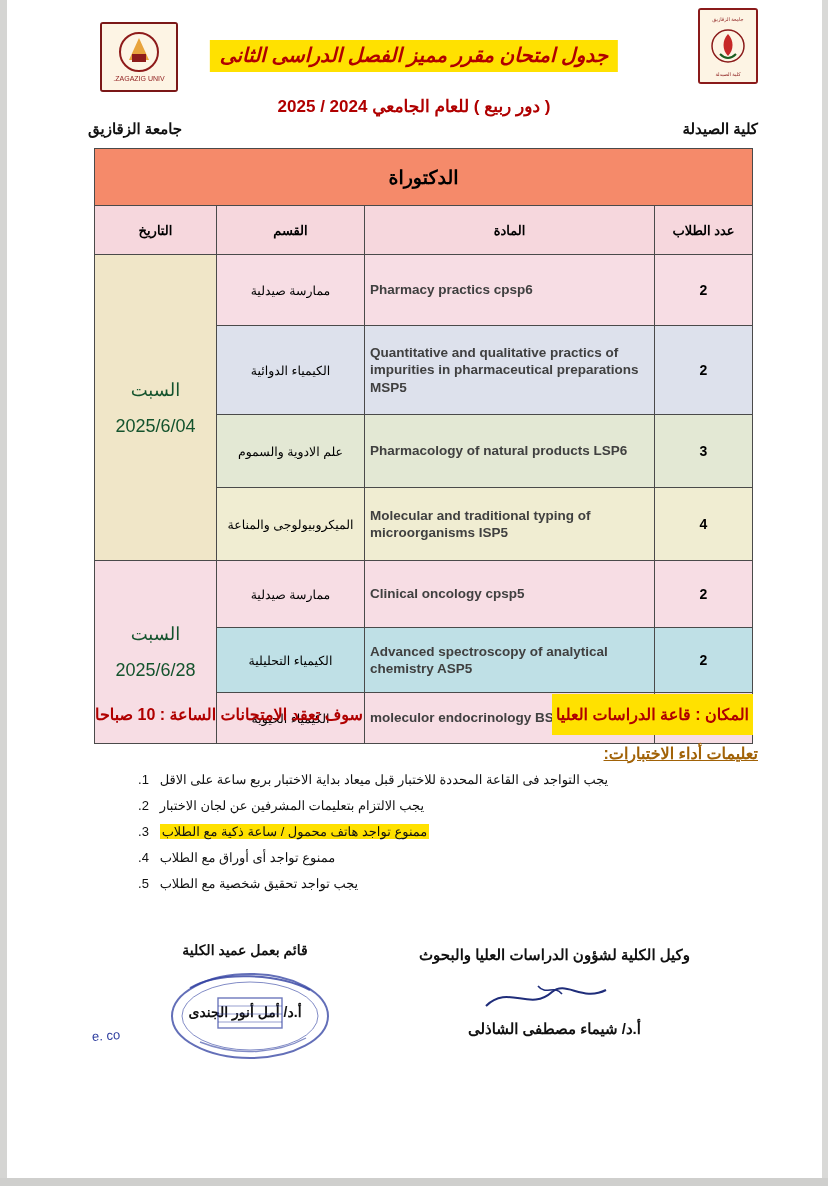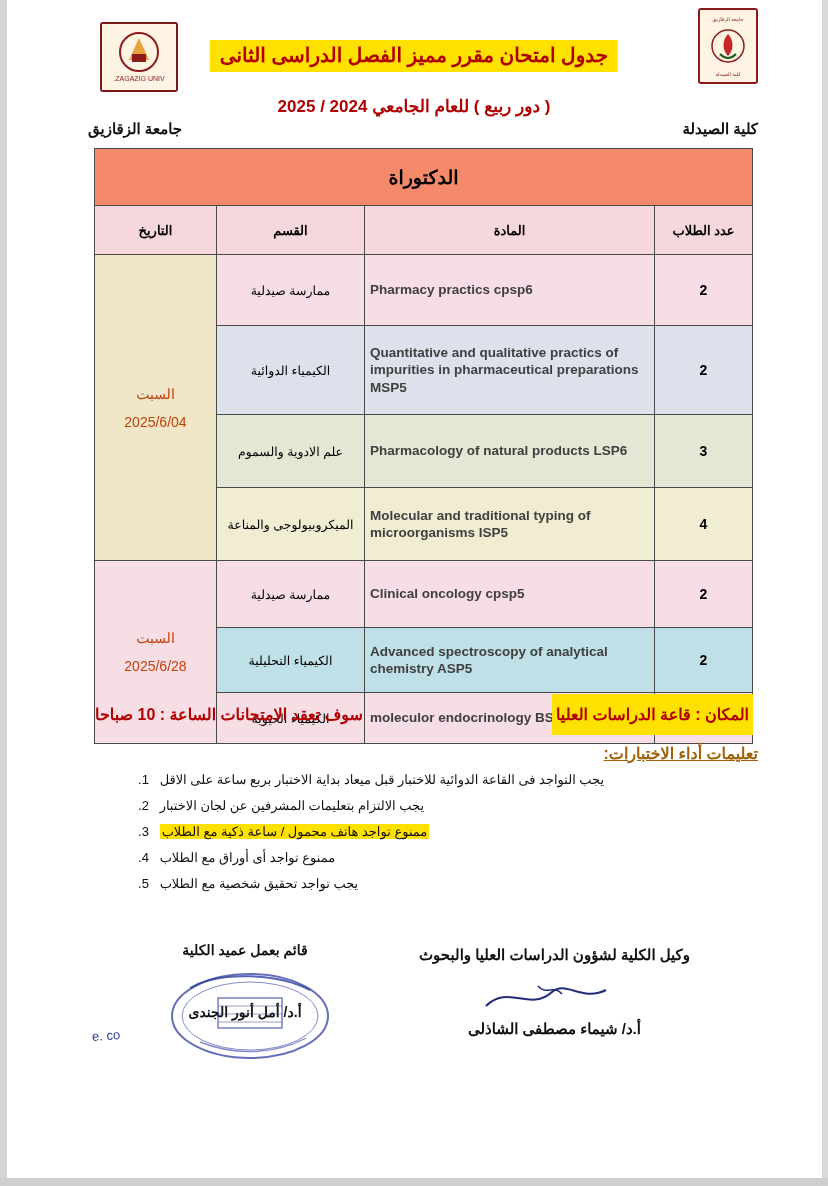--- a/index.html
+++ b/index.html
@@ -67,20 +67,21 @@
     left: 50%;
     transform: translateX(-50%);
     top: 40px;
     background: #ffe100;
     color: #b00000;
     font-weight: bold;
     font-size: 20px;
     padding: 3px 10px 5px;
     white-space: nowrap;
     letter-spacing: 0px;
+    font-style: italic;
   }
   .title-sub {
     position: absolute;
     left: 50%;
     transform: translateX(-50%);
     top: 96px;
     color: #b00000;
     font-weight: bold;
     font-size: 17px;
     white-space: nowrap;
@@ -156,22 +157,22 @@
     color: #404040;
     line-height: 1.28;
   }
   td.dept {
     text-align: center;
     font-size: 12.5px;
     color: #000;
   }
   td.date {
     text-align: center;
-    font-size: 14px;
-    color: #c2410c;
+    font-size: 18px;
+    color: #14532d;
     line-height: 2.0;
   }
 
   
   .r1 .count, .r1 .subject, .r1 .dept { background: #f7dde4; }
   .r2 .count, .r2 .subject, .r2 .dept { background: #dde1ec; }
   .r3 .count, .r3 .subject, .r3 .dept { background: #e3e8d4; }
   .r4 .count, .r4 .subject, .r4 .dept { background: #f0edd2; }
   .r5 .count, .r5 .subject, .r5 .dept { background: #f7dde4; }
   .r6 .count, .r6 .subject, .r6 .dept { background: #bfe0e6; }
@@ -396,21 +397,21 @@
   </div>
 
   <div class="exam-time-line">
     <div class="seg hl">المكان : قاعة الدراسات العليا</div>
     <div class="seg">سوف تعقد الامتحانات الساعة : 10 صباحا</div>
   </div>
 
   <div class="instructions-title">تعليمات أداء الاختبارات:</div>
   <ul class="instructions">
     <li>
-      <span class="txt">يجب التواجد فى القاعة الدوائية للاختبار قبل ميعاد بداية الاختبار بربع ساعة على الاقل</span>
+      <span class="txt">يجب التواجد فى القاعة المحددة للاختبار قبل ميعاد بداية الاختبار بربع ساعة على الاقل</span>
       <span class="num">1.</span>
     </li>
     <li>
       <span class="txt">يجب الالتزام بتعليمات المشرفين عن لجان الاختبار</span>
       <span class="num">2.</span>
     </li>
     <li>
       <span class="txt hl">ممنوع تواجد هاتف محمول / ساعة ذكية مع الطلاب</span>
       <span class="num">3.</span>
     </li>

